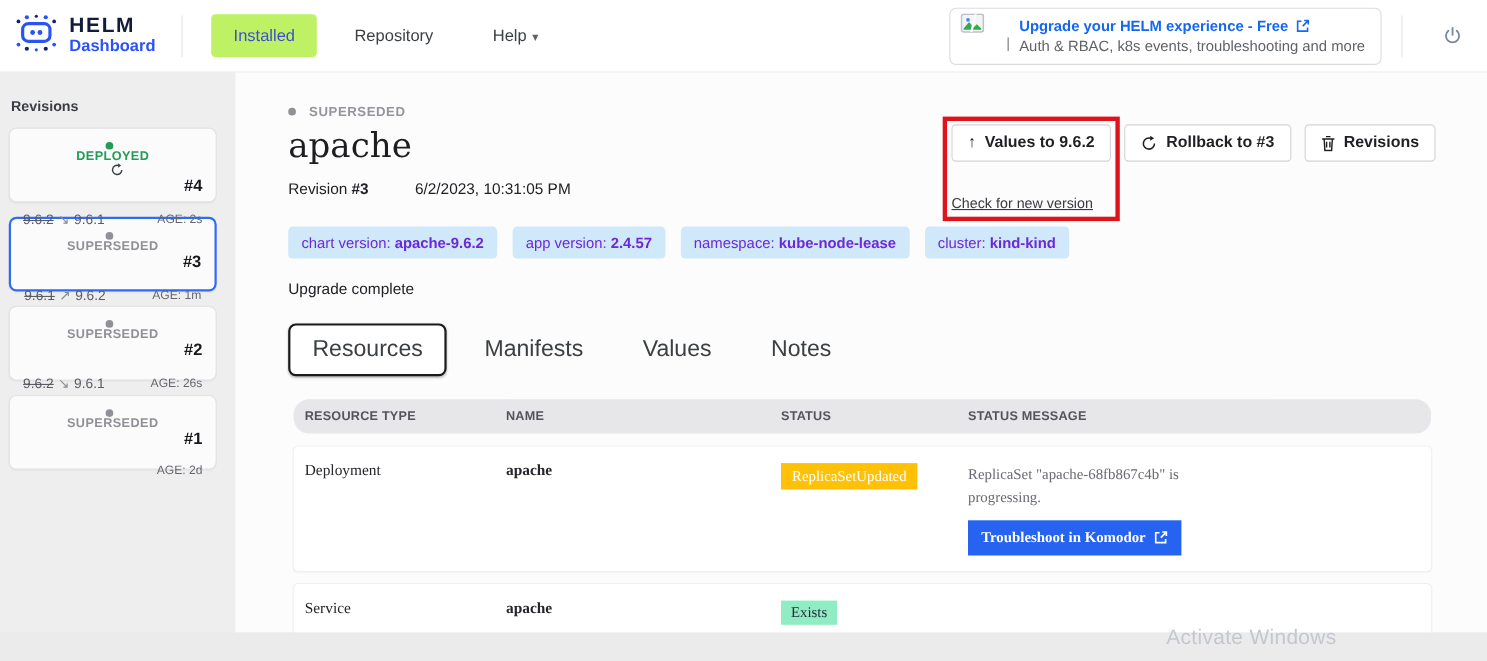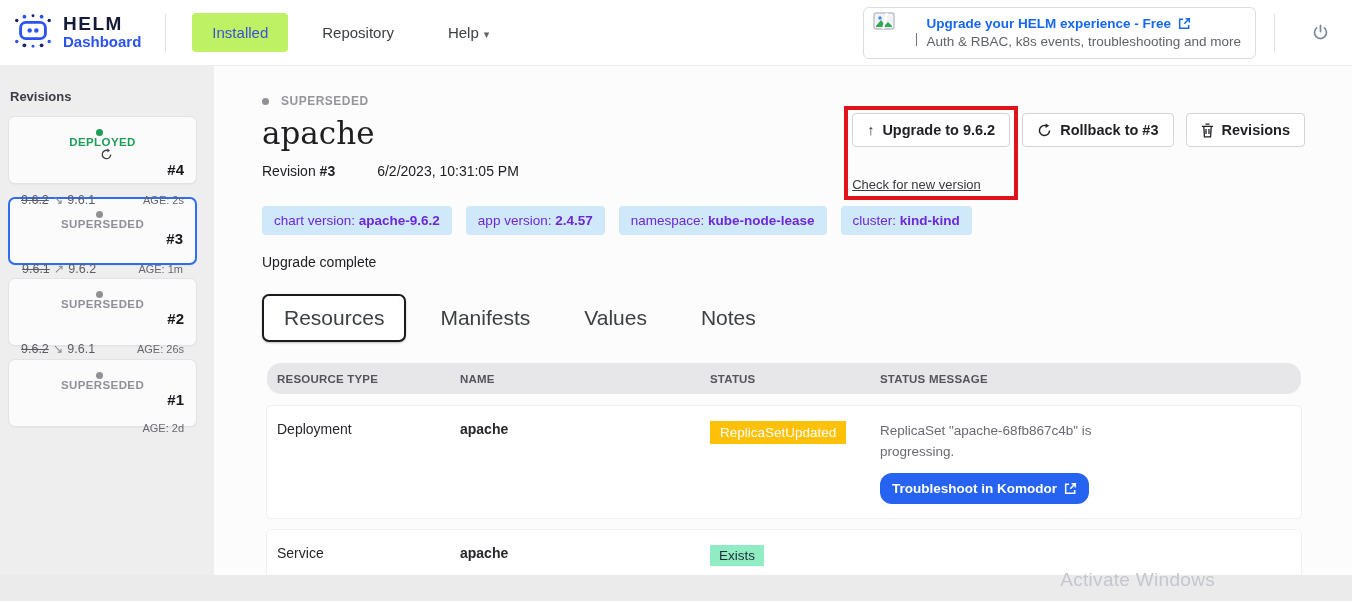--- a/index.html
+++ b/index.html
@@ -64,28 +64,28 @@
 
   .tabs { display:flex; align-items:center; margin-top:24px; gap:14px; }
   .tab { font-size:21px; color:#3c4043; padding:10px 20px; cursor:pointer; }
   .tab.active { border:2px solid #1b1b1e; border-radius:7px; background:#fff; box-shadow:0 1px 2px rgba(0,0,0,.25); }
 
   .table { margin:21px 0 0 5px; width:1034px; }
   .tgrid { display:grid; grid-template-columns:193px 250px 170px 1fr; }
   .thead { background:#e7e7ea; border-radius:14px; height:31px; align-items:center; }
   .thead .th { font-size:11.5px; font-weight:700; color:#54545c; letter-spacing:.2px; }
   .cell1 { padding-left:10px; }
-  .trow { background:#fff; border-radius:4px; box-shadow:0 0 0 1px #f0f0f2, 0 1px 2px rgba(0,0,0,.04); margin-top:12px; padding:13px 0 14px 0; }
+  .trow { background:#fff; border-radius:4px; box-shadow:0 0 0 1px #f0f0f2, 0 1px 2px rgba(0,0,0,.04); margin-top:12px; padding:13px 0 14px 0;font-family:Liberation Serif, serif; }
   .td { font-size:14px; color:#26262b; padding-top:2px; }
   .td.name { font-weight:700; }
   .pill { display:inline-block; font-size:13.5px; padding:4px 10px; border-radius:0; }
   .pill.warning { background:#ffc107; color:#fff; font-weight:400; }
   .pill.success { background:#90edc3; color:#1f2a37; padding:3px 9px; }
   .msg { font-size:13.5px; color:#6a6a72; max-width:225px; line-height:1.55; }
-  .tshoot-btn { margin-top:10px; display:inline-flex; align-items:center; gap:7px; background:#2563f0; color:#fff; border:none; border-radius:12px; padding:8px 12px; font-size:13.5px; font-weight:700; cursor:pointer; font-family:inherit; }
+  .tshoot-btn { margin-top:10px; display:inline-flex; align-items:center; gap:7px; background:#2563f0; color:#fff; border:none; border-radius:0; padding:8px 12px; font-size:13.5px; font-weight:700; cursor:pointer; font-family:inherit; }
   .row-tall { min-height:97px; }
 
   
   .footer { height:26px; background:#ecebec; position:relative; }
   .watermark { position:absolute; right:137px; top:-6px; font-size:19px; color:#c3c8ce; letter-spacing:.3px; }
 </style>
 </head>
 <body>
 
 <div class="header">
@@ -225,21 +225,21 @@
     <div class="meta">
       <span>Revision</span>&nbsp;<b>#3</b>
       <span class="ts">6/2/2023, 10:31:05 PM</span>
     </div>
 
     <div class="actions">
       <div class="upg-wrap">
         <div class="red-box"></div>
         <button class="btn">
           <span>↑</span>
-          <span>Upgrade to 9.6.2</span>
+          <span>Values to 9.6.2</span>
         </button>
         <br>
         <a class="check-link">Check for new version</a>
       </div>
       <button class="btn">
         <svg width="15" height="15" viewBox="0 0 16 16">
           <path fill="none" stroke="#1f1f24" stroke-width="1.5" d="M13.4 8A5.4 5.4 0 1 1 9.8 2.9"></path>
           <path d="M9.2.4 13 2.9 9.2 5.4z" fill="#1f1f24"></path>
         </svg>
         <span>Rollback to #3</span>

